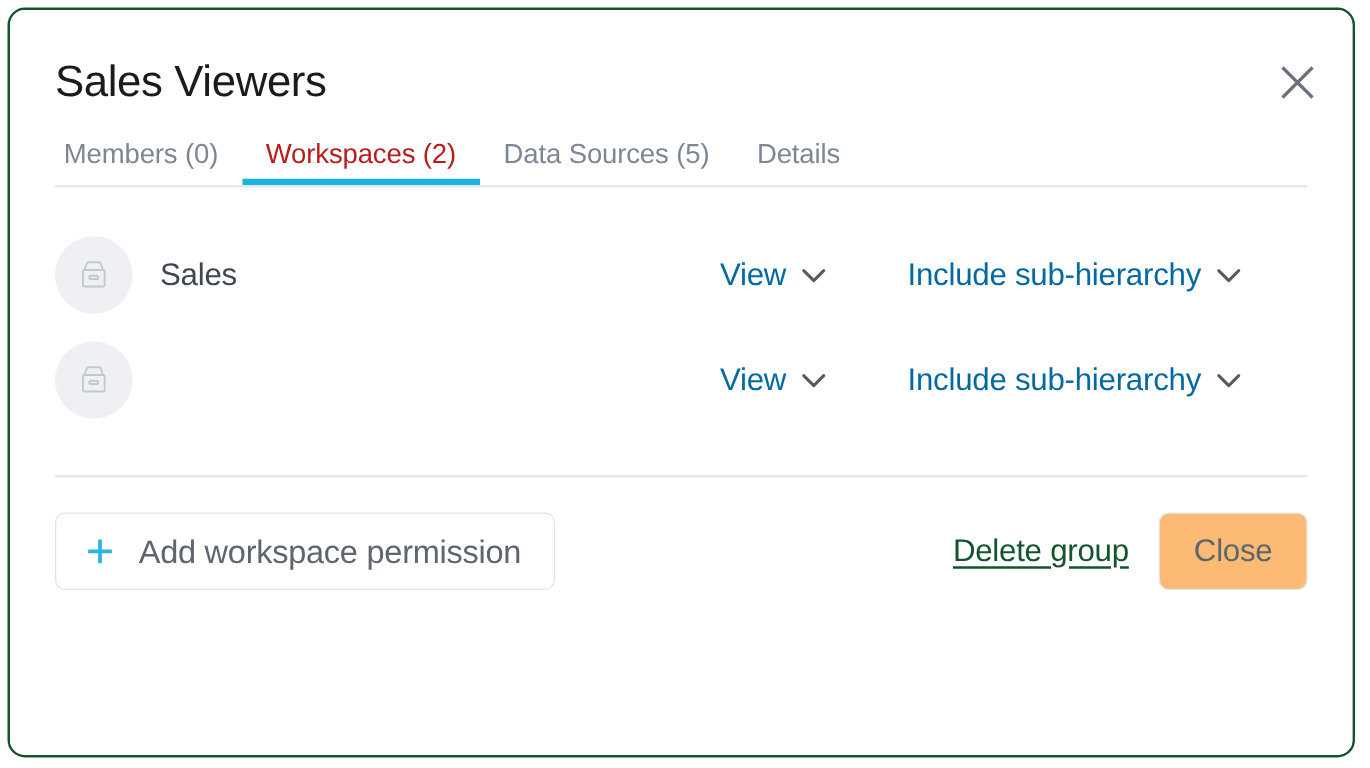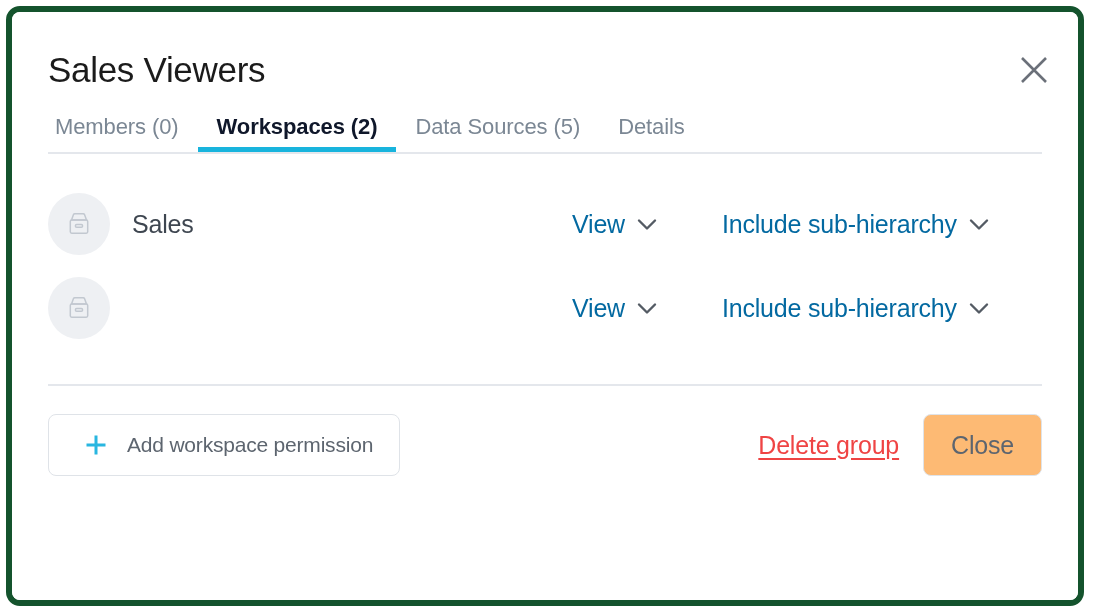--- a/index.html
+++ b/index.html
@@ -16,21 +16,21 @@
   }
 
   
   .screen-frame {
     position: absolute;
     left: 6px;
     top: 6px;
     width: 1078px;
     height: 600px;
     box-sizing: border-box;
-    border: 6px solid #14532d;
+    border: 2px solid #14532d;
     border-radius: 14px;
     background: #ffffff;
     overflow: hidden;
   }
 
   .modal {
     position: absolute;
     inset: 0;
     background: #ffffff;
   }
@@ -82,22 +82,22 @@
     align-items: center;
     font-size: 22px;
     color: #7b8794;
     font-weight: 400;
     cursor: pointer;
     white-space: nowrap;
     letter-spacing: -0.1px;
   }
   .tab:first-child { padding-left: 7px; }
   .tab.active {
-    color: #0f172a;
-    font-weight: 700;
+    color: #b91c1c;
+    font-weight: 400;
   }
   .tab.active::after {
     content: "";
     position: absolute;
     left: 0;
     right: 0;
     bottom: -2px;
     height: 5px;
     background: #18b4dd;
   }
@@ -165,36 +165,36 @@
     display: flex;
     align-items: center;
     padding: 28px 36px 0 36px;
   }
   .btn-add {
     display: flex;
     align-items: center;
     gap: 18px;
     box-sizing: border-box;
     height: 62px;
-    padding: 0 26px 0 34px;
+    padding: 0 26px 0 22px;
     border: 1.5px solid #dfe3e8;
     border-radius: 8px;
     background: #ffffff;
-    font-size: 21px;
+    font-size: 26px;
     color: #5d656f;
     cursor: pointer;
     white-space: nowrap;
     letter-spacing: -0.2px;
   }
   .plus-icon { display: block; }
   .footer-spacer { flex: 1 1 auto; }
 
   .link-delete {
     font-size: 25px;
-    color: #ef4444;
+    color: #14532d;
     text-decoration: underline;
     text-underline-offset: 4px;
     cursor: pointer;
     white-space: nowrap;
     letter-spacing: -0.2px;
     margin-right: 24px;
   }
   .btn-close {
     box-sizing: border-box;
     height: 62px;

